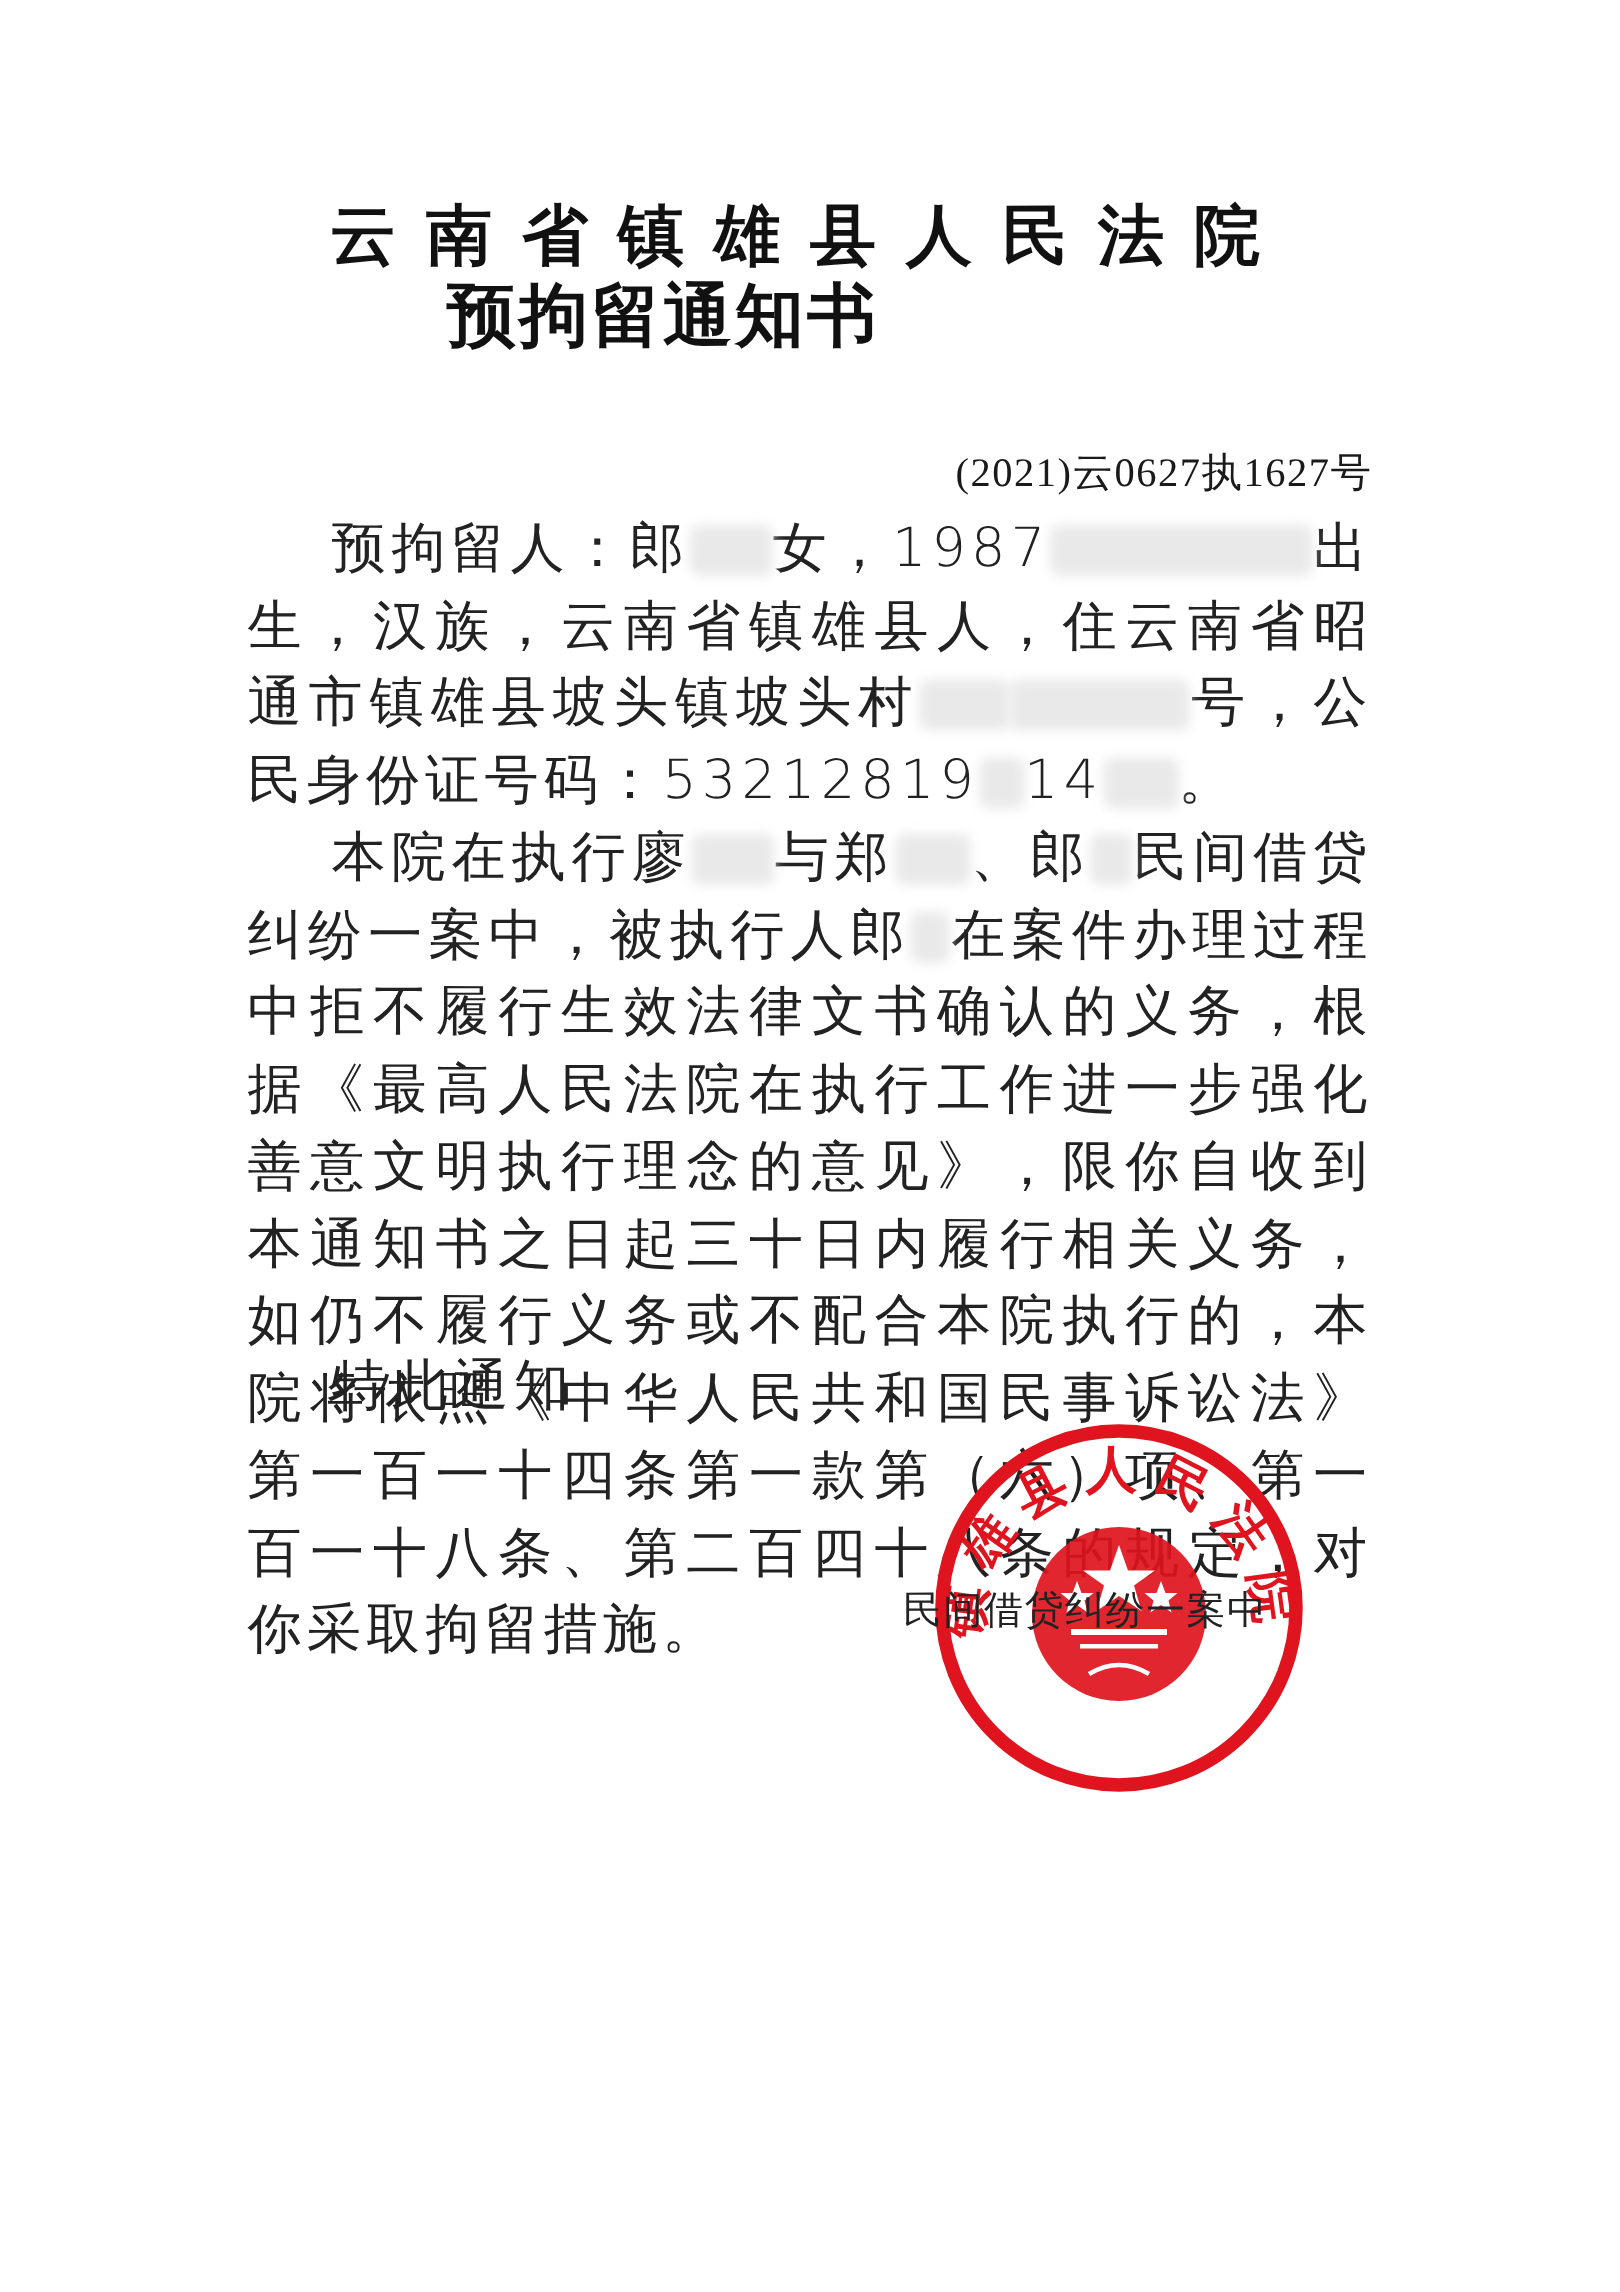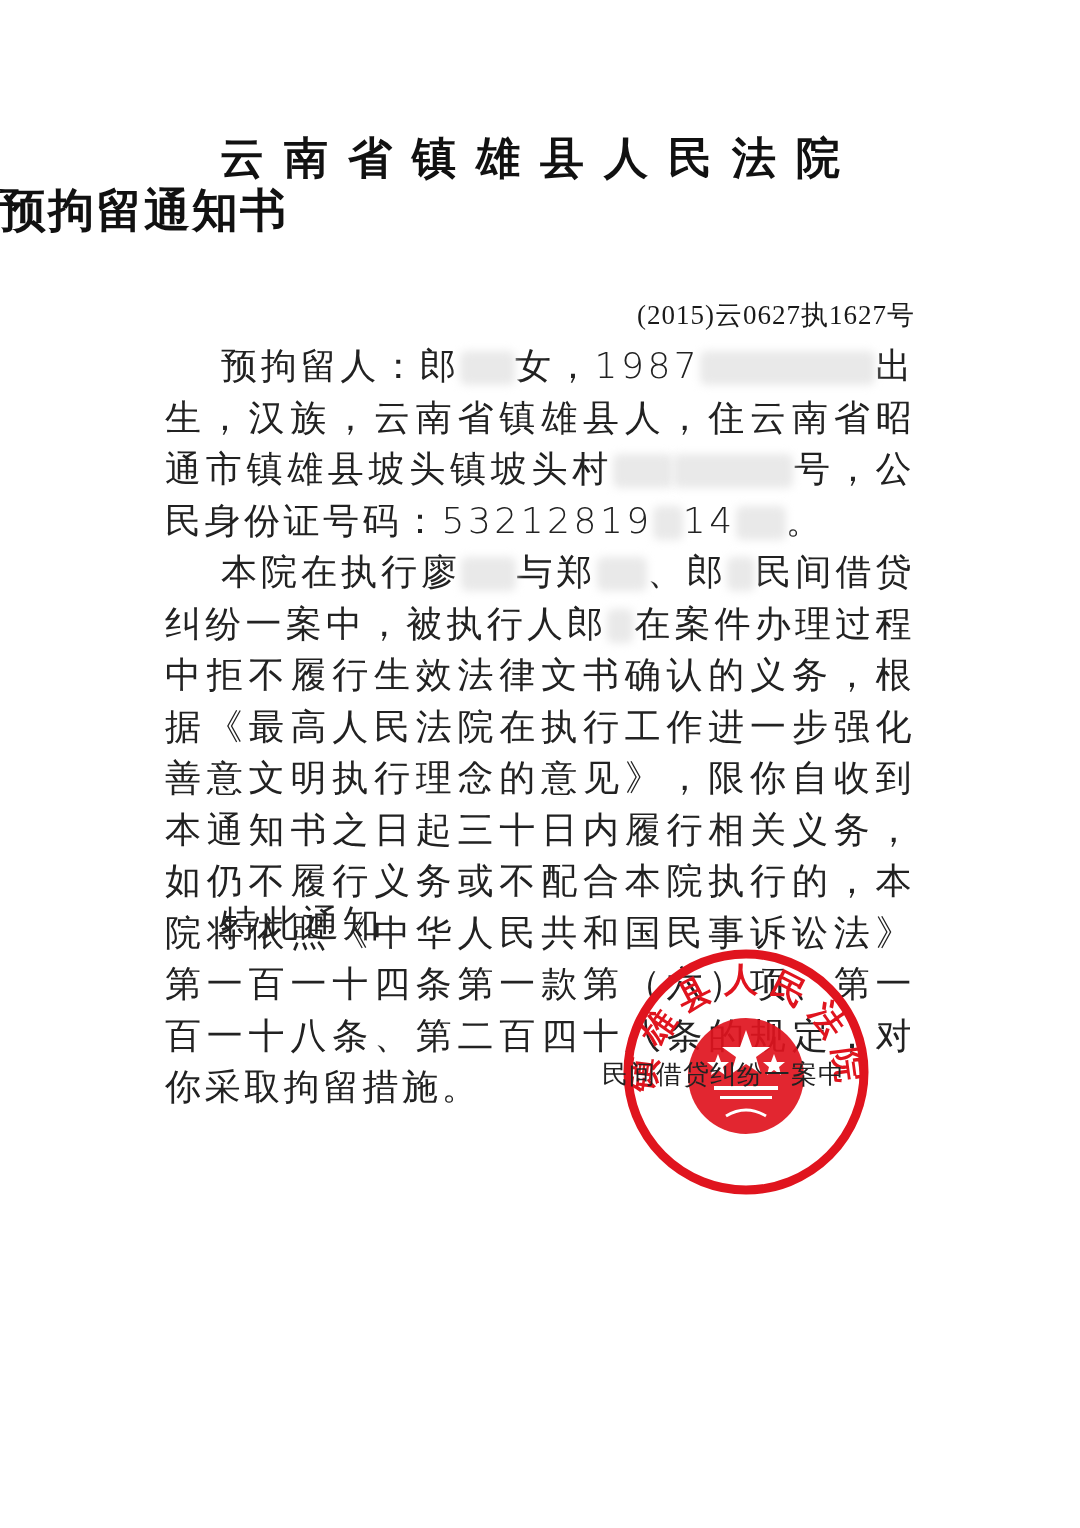--- a/index.html
+++ b/index.html
@@ -6,21 +6,21 @@
     body {
       width: 1080px; height: 1528px; position: relative; overflow: hidden;
       font-family: "DejaVu Serif", "Liberation Serif", serif; color: #1a1a1a;
     }
     .title1 {
       position: absolute; top: 128px; left: 0; width: 1080px; text-align: center;
       font-size: 44px; font-weight: bold; letter-spacing: 20px; line-height: 60px;
       font-family: "DejaVu Serif", serif; color: #111;
     }
     .title2 {
-      position: absolute; top: 180px; left: 0; width: 884px; 
+      position: absolute; top: 180px; left: 0; width: 884px; text-align: center;
       font-size: 46px; font-weight: bold; letter-spacing: 2px; line-height: 60px;
       font-family: "DejaVu Serif", serif; color: #111;
     }
     .caseno {
       position: absolute; top: 295px; right: 165px;
       font-size: 27px; line-height: 40px; font-family: "Liberation Serif", serif; letter-spacing: 1px;
     }
     .body-text {
       position: absolute; left: 165px; top: 340px; width: 750px;
       font-size: 36px; line-height: 51.5px; letter-spacing: 3.5px;
@@ -38,21 +38,21 @@
     .date {
       position: absolute; top: 1054px; left: 602px; font-size: 26px; letter-spacing: 1px;
       font-family: "DejaVu Sans", sans-serif; color: #222; line-height: 40px; z-index: 2;
     }
   </style>
 </head>
 <body>
 
 <div class="title1">云南省镇雄县人民法院</div>
 <div class="title2">预拘留通知书</div>
-<div class="caseno">(2015)云0627执1627号</div>
+<div class="caseno">(2021)云0627执1627号</div>
 
 <div class="body-text">
   <p class="para indent" id="p0"><span>预拘留人：郎</span><span class="blur" style="width: 55px;"></span><span>女，1987</span><span class="blur" style="width: 175px;"></span><span>出生，汉族，云南省镇雄县人，住云南省昭通市镇雄县坡头镇坡头村</span><span class="blur" style="width: 60px;"></span><span class="blur" style="width: 120px;"></span><span>号，公民身份证号码：53212819</span><span class="blur" style="width: 30px;"></span><span>14</span><span class="blur" style="width: 50px;"></span><span>。</span></p>
   <p class="para indent" id="p1"><span>本院在执行廖</span><span class="blur" style="width: 55px;"></span><span>与郑</span><span class="blur" style="width: 50px;"></span><span>、郎</span><span class="blur" style="width: 28px;"></span><span>民间借贷纠纷一案中，被执行人郎</span><span class="blur" style="width: 26px;"></span><span>在案件办理过程中拒不履行生效法律文书确认的义务，根据《最高人民法院在执行工作进一步强化善意文明执行理念的意见》，限你自收到本通知书之日起三十日内履行相关义务，如仍不履行义务或不配合本院执行的，本院将依照《中华人民共和国民事诉讼法》第一百一十四条第一款第（六）项、第一百一十八条、第二百四十八条的规定，对你采取拘留措施。</span></p>
 </div>
 
 <div class="notice">特此通知</div>
 
 <svg class="seal" viewBox="0 0 252 252">
   <circle cx="126" cy="126" r="118" fill="none" stroke="#e0141e" stroke-width="9"></circle>

